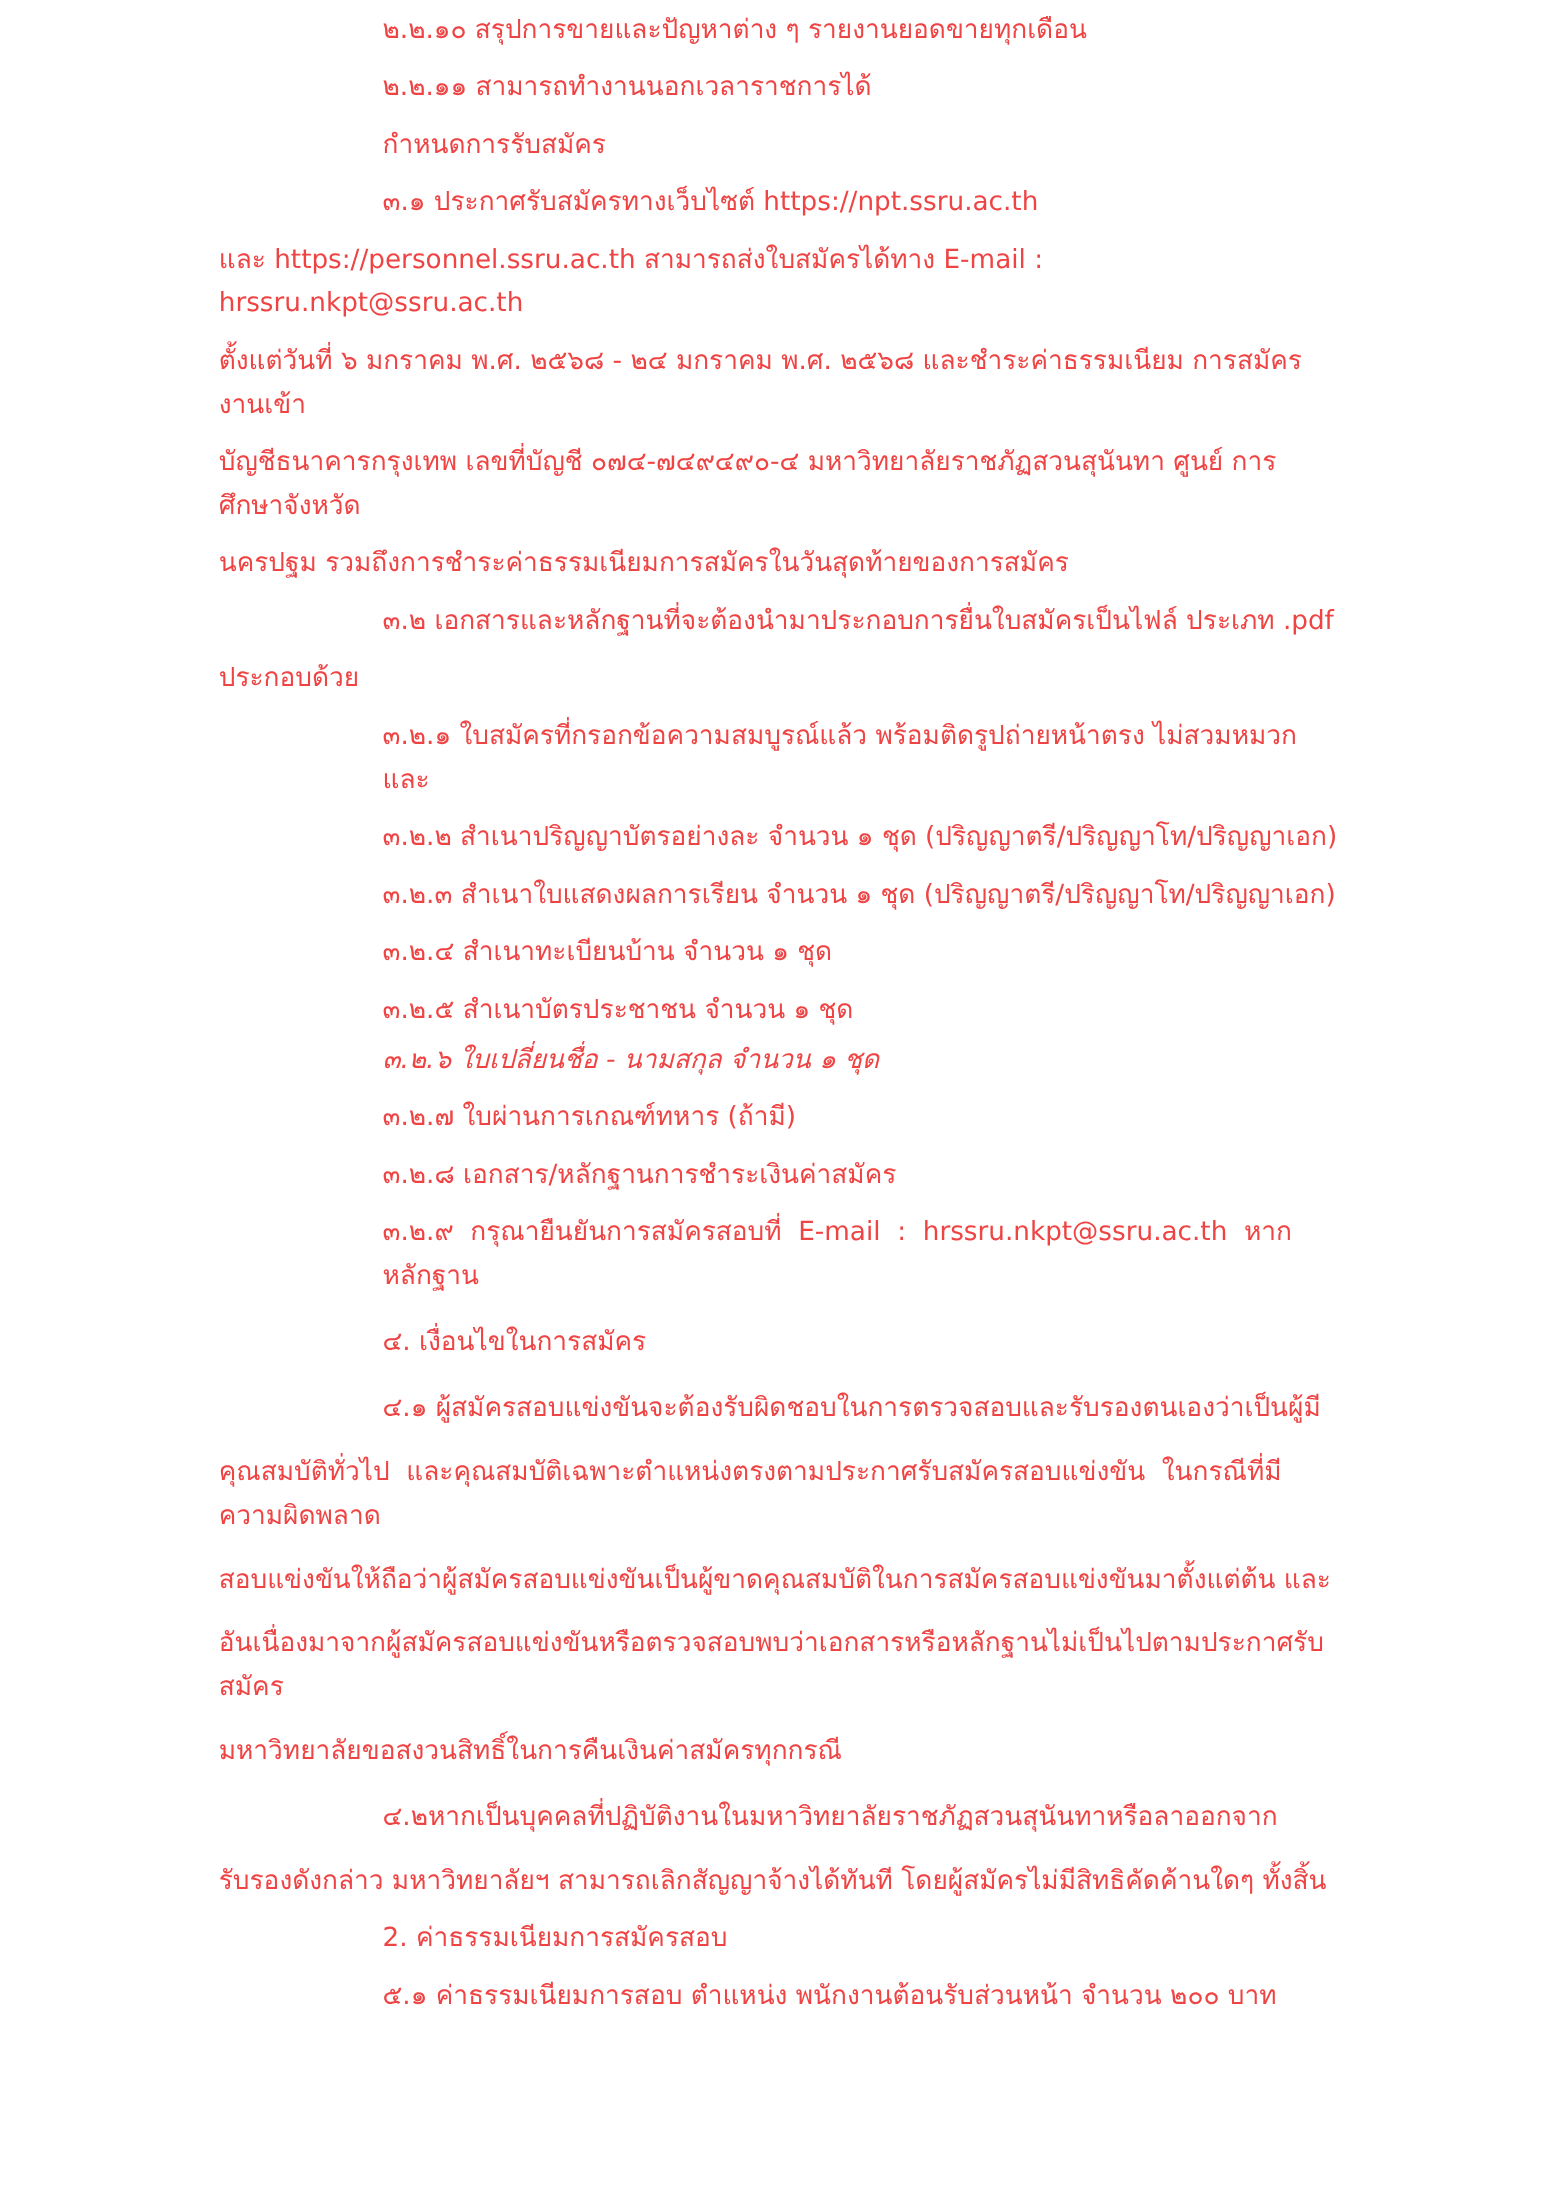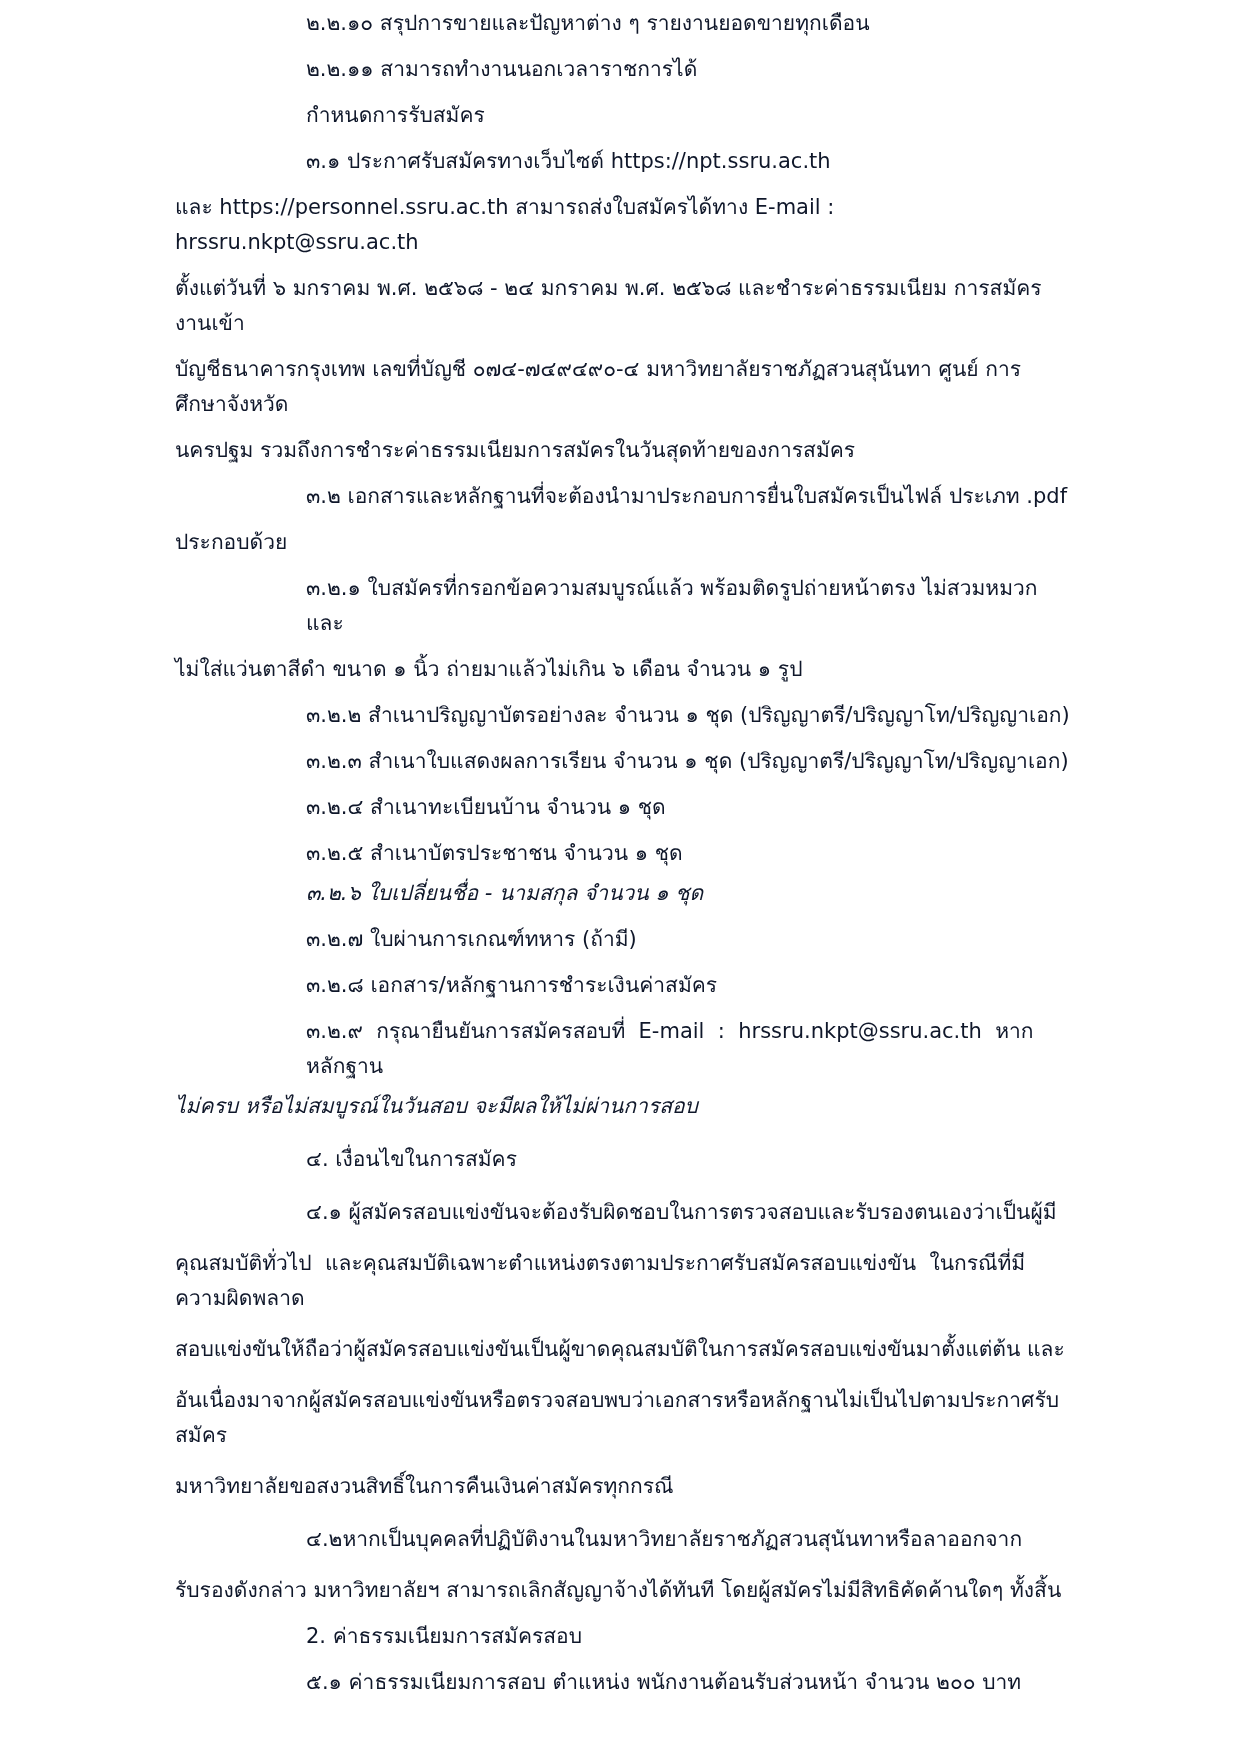--- a/index.html
+++ b/index.html
@@ -17,21 +17,21 @@
     overflow: hidden;
     font-family: "DejaVu Sans", sans-serif;
     box-sizing: border-box;
     padding: 6px 168px 0 175px;
   }
   .line {
     margin: 0;
     font-size: 21px;
     line-height: 35px;
     white-space: pre-wrap;
-    color: #0f172a;
+    color: #ef4444;
   }
   .line.heading { font-weight: normal; }
   .line.indent  { padding-left: 131px; }
   .sp-first  { margin-top: 0; }
   .sp-normal { margin-top: 11px; }
   .sp-tight  { margin-top: 16px; }
   .sp-snug   { margin-top: 5px; font-style: italic; }
   .sp-large  { margin-top: 18px; }
 </style>
 </head>
@@ -43,30 +43,28 @@
       <p class="line body sp-normal indent">๒.๒.๑๑ สามารถทำงานนอกเวลาราชการได้</p>
       <p class="line heading sp-normal indent">กำหนดการรับสมัคร</p>
       <p class="line body sp-normal indent">๓.๑ ประกาศรับสมัครทางเว็บไซต์ https://npt.ssru.ac.th</p>
       <p class="line body sp-normal">และ https://personnel.ssru.ac.th สามารถส่งใบสมัครได้ทาง E-mail : hrssru.nkpt@ssru.ac.th</p>
       <p class="line body sp-normal">ตั้งแต่วันที่ ๖ มกราคม พ.ศ. ๒๕๖๘ - ๒๔ มกราคม พ.ศ. ๒๕๖๘ และชำระค่าธรรมเนียม การสมัครงานเข้า</p>
       <p class="line body sp-normal">บัญชีธนาคารกรุงเทพ เลขที่บัญชี ๐๗๔-๗๔๙๔๙๐-๔ มหาวิทยาลัยราชภัฏสวนสุนันทา ศูนย์ การศึกษาจังหวัด</p>
       <p class="line body sp-normal">นครปฐม รวมถึงการชำระค่าธรรมเนียมการสมัครในวันสุดท้ายของการสมัคร</p>
       <p class="line body sp-normal indent">๓.๒ เอกสารและหลักฐานที่จะต้องนำมาประกอบการยื่นใบสมัครเป็นไฟล์ ประเภท .pdf</p>
       <p class="line body sp-normal">ประกอบด้วย</p>
       <p class="line body sp-normal indent">๓.๒.๑ ใบสมัครที่กรอกข้อความสมบูรณ์แล้ว พร้อมติดรูปถ่ายหน้าตรง ไม่สวมหมวก และ</p>
-      <p class="line body sp-normal">ไม่ใส่แว่นตาสีดำ ขนาด ๑ นิ้ว ถ่ายมาแล้วไม่เกิน ๖ เดือน จำนวน ๑ รูป</p>
       <p class="line body sp-normal indent">๓.๒.๒ สำเนาปริญญาบัตรอย่างละ จำนวน ๑ ชุด (ปริญญาตรี/ปริญญาโท/ปริญญาเอก)</p>
       <p class="line body sp-normal indent">๓.๒.๓ สำเนาใบแสดงผลการเรียน จำนวน ๑ ชุด (ปริญญาตรี/ปริญญาโท/ปริญญาเอก)</p>
       <p class="line body sp-normal indent">๓.๒.๔ สำเนาทะเบียนบ้าน จำนวน ๑ ชุด</p>
       <p class="line body sp-normal indent">๓.๒.๕ สำเนาบัตรประชาชน จำนวน ๑ ชุด</p>
       <p class="line body sp-snug indent">๓.๒.๖ ใบเปลี่ยนชื่อ - นามสกุล จำนวน ๑ ชุด</p>
       <p class="line body sp-normal indent">๓.๒.๗ ใบผ่านการเกณฑ์ทหาร (ถ้ามี)</p>
       <p class="line body sp-normal indent">๓.๒.๘ เอกสาร/หลักฐานการชำระเงินค่าสมัคร</p>
       <p class="line body sp-normal indent">๓.๒.๙  กรุณายืนยันการสมัครสอบที่  E-mail  :  hrssru.nkpt@ssru.ac.th  หากหลักฐาน</p>
-      <p class="line body sp-snug">ไม่ครบ หรือไม่สมบูรณ์ในวันสอบ จะมีผลให้ไม่ผ่านการสอบ</p>
       <p class="line heading sp-large indent">๔. เงื่อนไขในการสมัคร</p>
       <p class="line body sp-large indent">๔.๑ ผู้สมัครสอบแข่งขันจะต้องรับผิดชอบในการตรวจสอบและรับรองตนเองว่าเป็นผู้มี</p>
       <p class="line body sp-tight">คุณสมบัติทั่วไป  และคุณสมบัติเฉพาะตำแหน่งตรงตามประกาศรับสมัครสอบแข่งขัน  ในกรณีที่มีความผิดพลาด</p>
       <p class="line body sp-tight">สอบแข่งขันให้ถือว่าผู้สมัครสอบแข่งขันเป็นผู้ขาดคุณสมบัติในการสมัครสอบแข่งขันมาตั้งแต่ต้น และ</p>
       <p class="line body sp-tight">อันเนื่องมาจากผู้สมัครสอบแข่งขันหรือตรวจสอบพบว่าเอกสารหรือหลักฐานไม่เป็นไปตามประกาศรับสมัคร</p>
       <p class="line body sp-tight">มหาวิทยาลัยขอสงวนสิทธิ์ในการคืนเงินค่าสมัครทุกกรณี</p>
       <p class="line body sp-large indent">๔.๒หากเป็นบุคคลที่ปฏิบัติงานในมหาวิทยาลัยราชภัฏสวนสุนันทาหรือลาออกจาก</p>
       <p class="line body sp-tight">รับรองดังกล่าว มหาวิทยาลัยฯ สามารถเลิกสัญญาจ้างได้ทันที โดยผู้สมัครไม่มีสิทธิคัดค้านใดๆ ทั้งสิ้น</p>
       <p class="line heading sp-normal indent">2. ค่าธรรมเนียมการสมัครสอบ</p>
       <p class="line body sp-normal indent">๕.๑ ค่าธรรมเนียมการสอบ ตำแหน่ง พนักงานต้อนรับส่วนหน้า จำนวน ๒๐๐ บาท</p>

